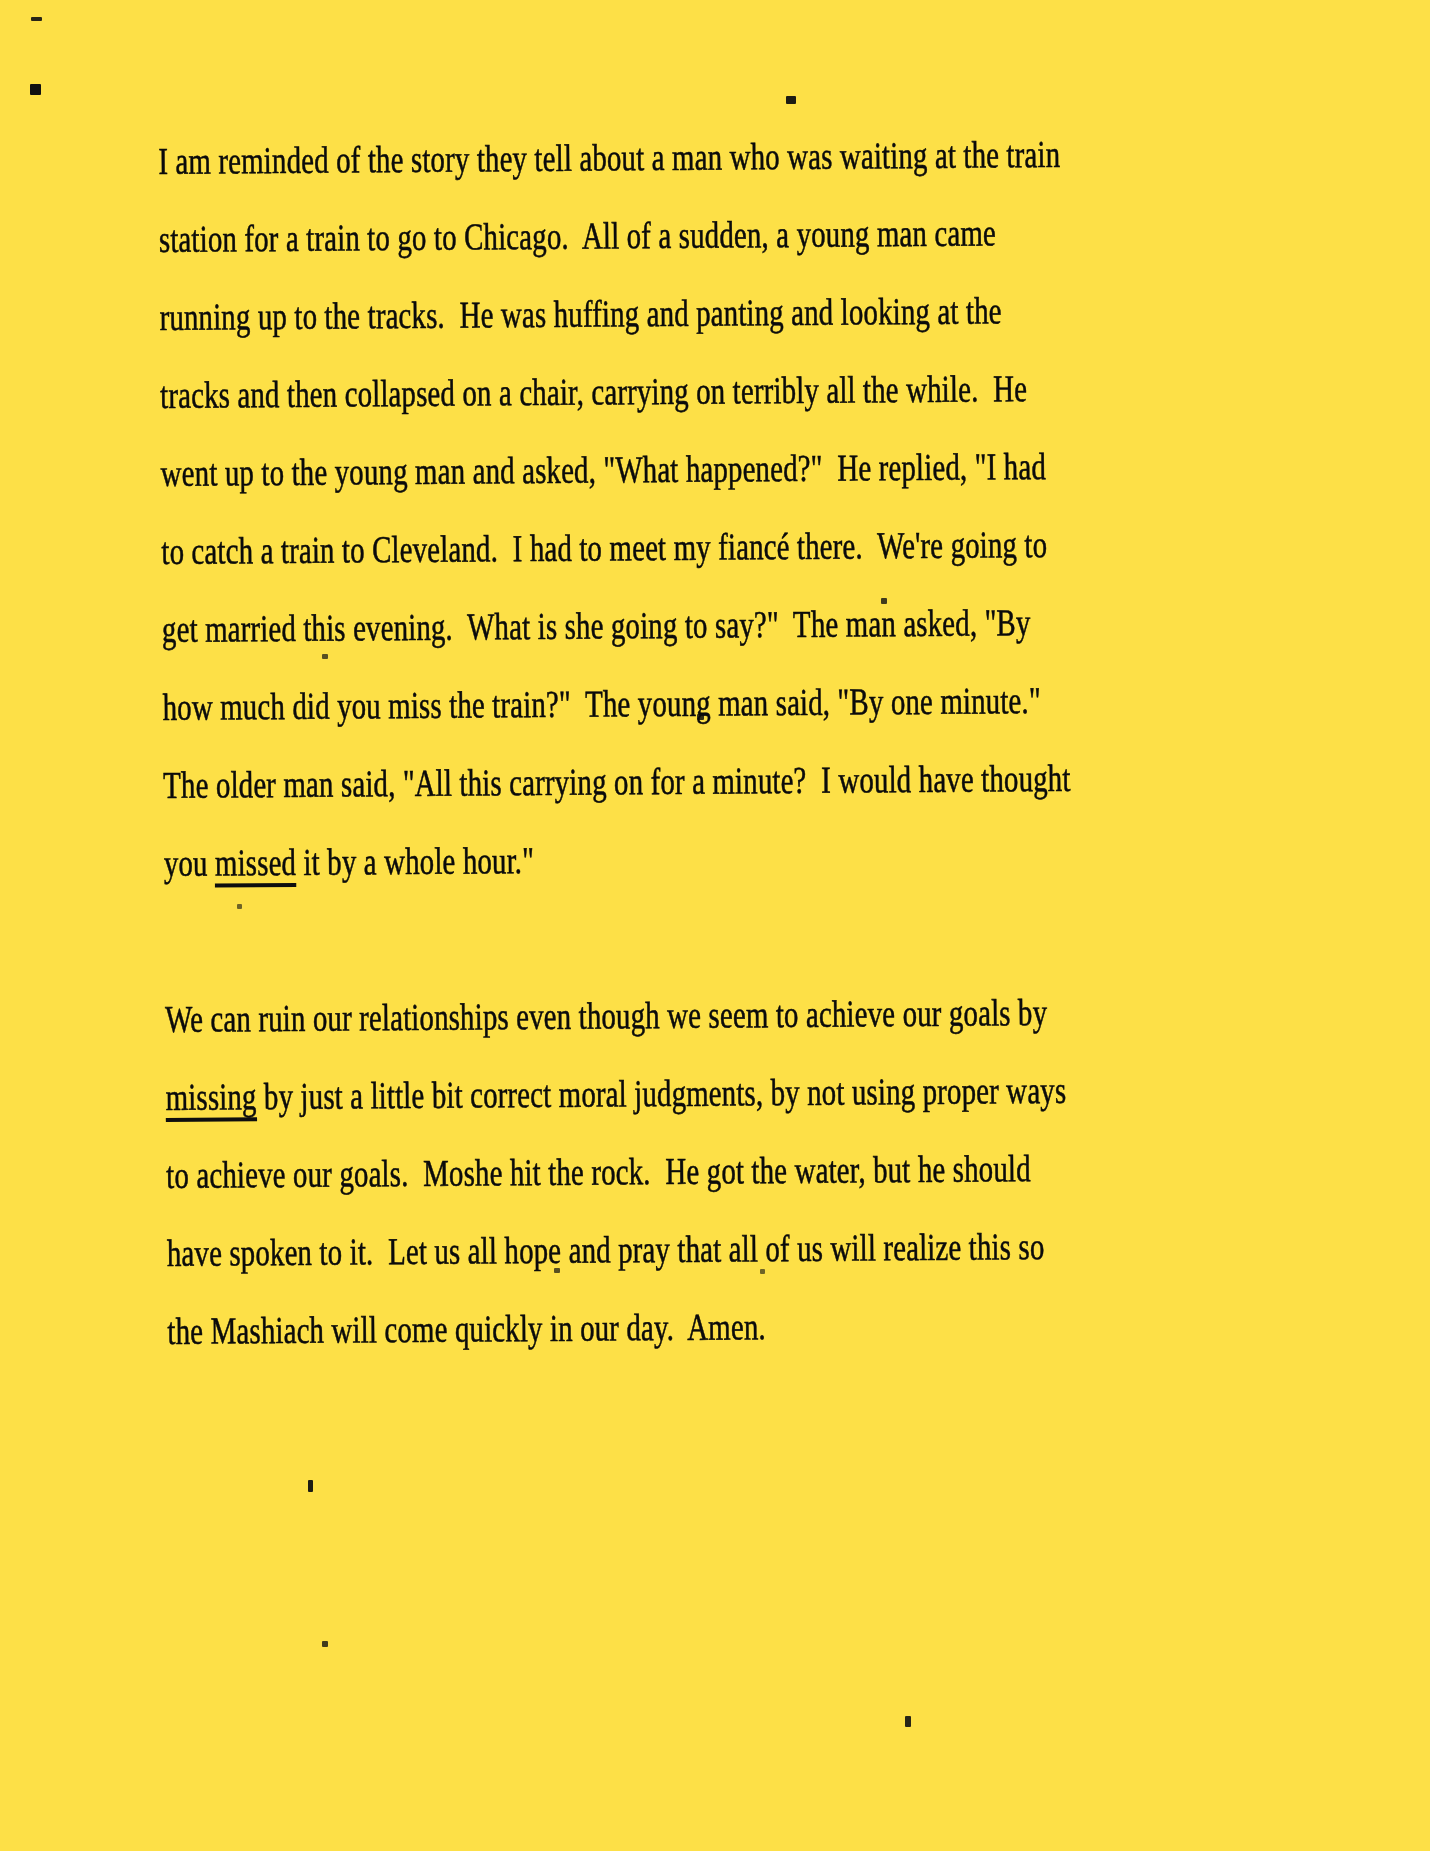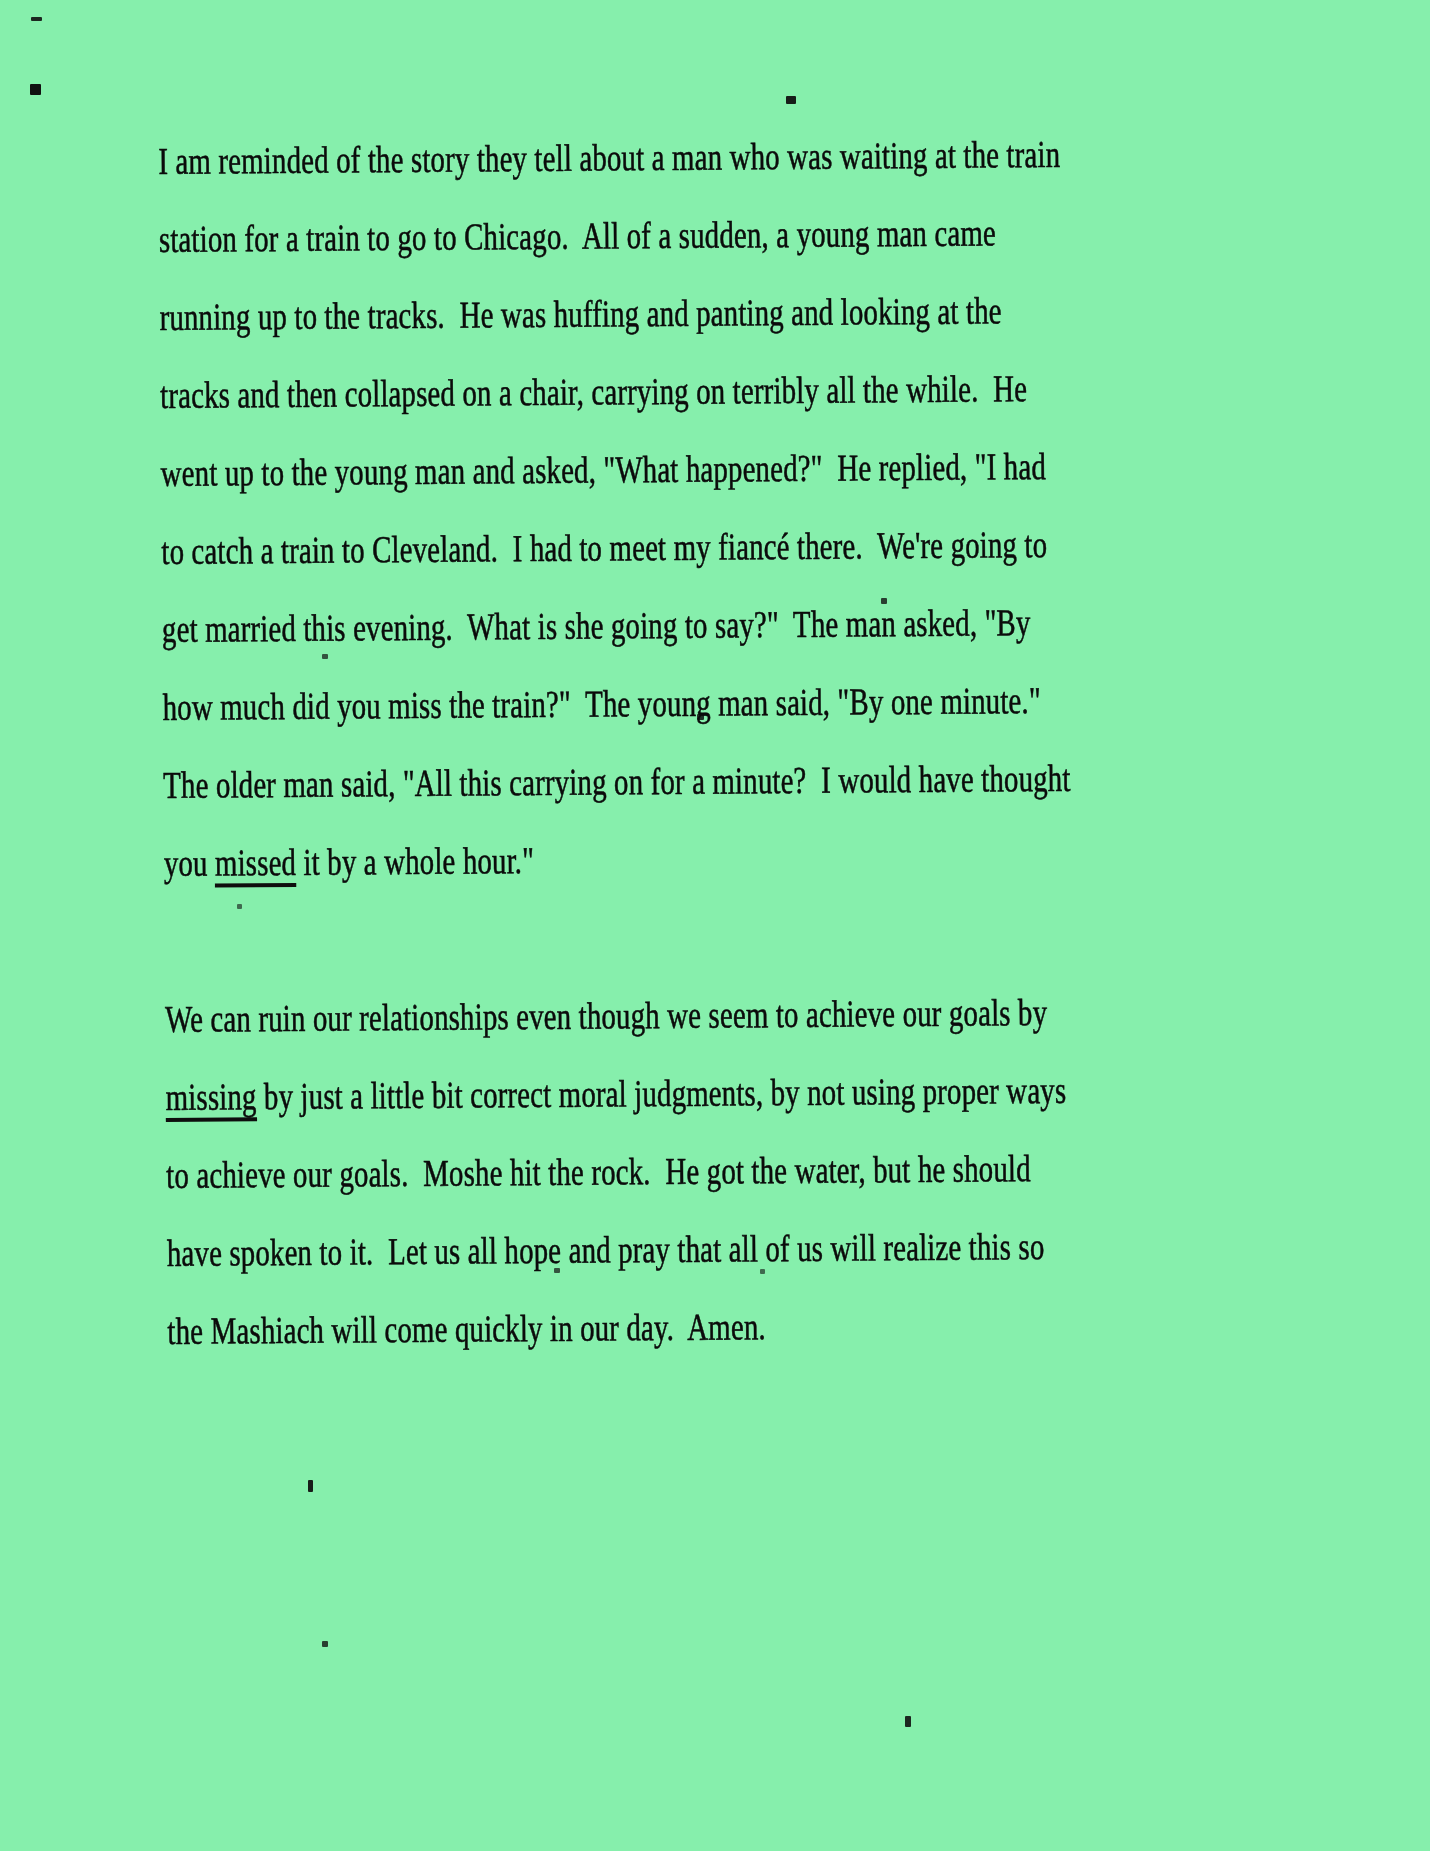--- a/index.html
+++ b/index.html
@@ -9,21 +9,21 @@
     width: 1430px;
     height: 1851px;
     overflow: hidden;
     font-family: "Liberation Serif", "DejaVu Serif", serif;
   }
   .page {
     position: absolute;
     left: 0; top: 0;
     width: 1430px;
     height: 1851px;
-    background: #86efac;
+    background: #fde047;
   }
   .doc {
     position: absolute;
     left: 158px;
     top: 122px;
     width: 1100px;
     color: #0b0b0b;
     transform: rotate(-0.45deg);
     transform-origin: 0 0;
   }

